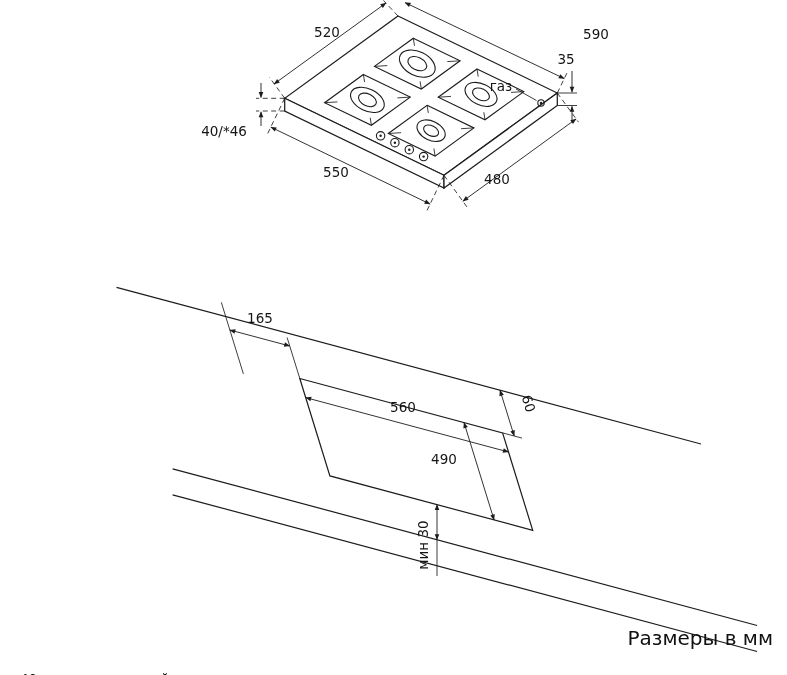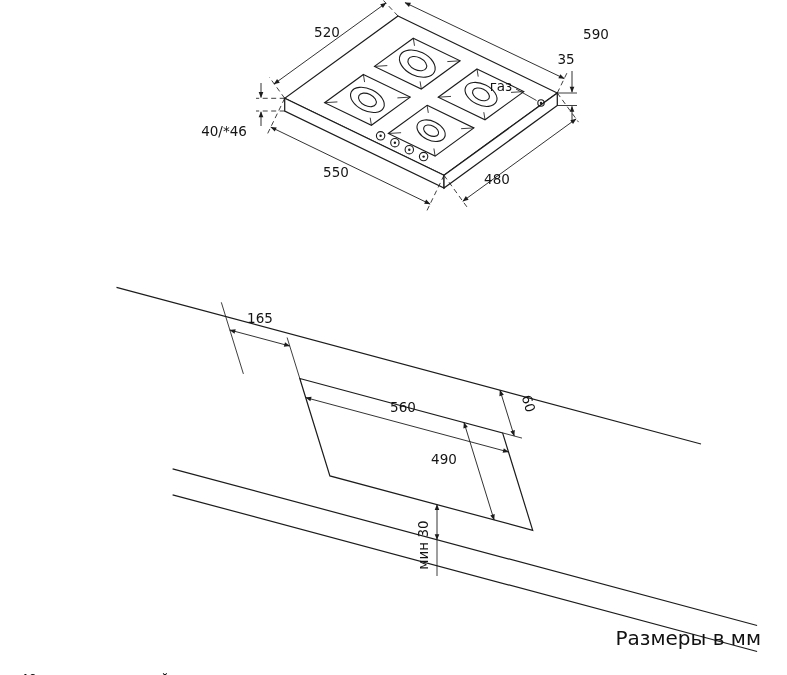--- a/index.html
+++ b/index.html
@@ -16,21 +16,21 @@
   .dim{fill:none;stroke:#1c1c1c;stroke-width:0.9;}
   .ext{fill:none;stroke:#1c1c1c;stroke-width:0.85;}
   .dashed{fill:none;stroke:#1c1c1c;stroke-width:0.85;stroke-dasharray:5 3.5;}
   .band{fill:none;stroke:#1c1c1c;stroke-width:1.2;}
   .dim-label{font-size:13.5px;fill:#141414;text-anchor:middle;}
   .notes{
     position:absolute;left:20px;top:622px;
     font-size:13.5px;color:#111;line-height:23px;white-space:pre;
   }
   .units{
-    position:absolute;right:26px;top:626px;
+    position:absolute;right:14px;top:626px;
     font-size:20px;color:#111;
   }
 </style>
 </head>
 <body>
 
 <div class="page">
 
   <svg width="787" height="675" viewBox="0 0 787 675">
     <defs>

